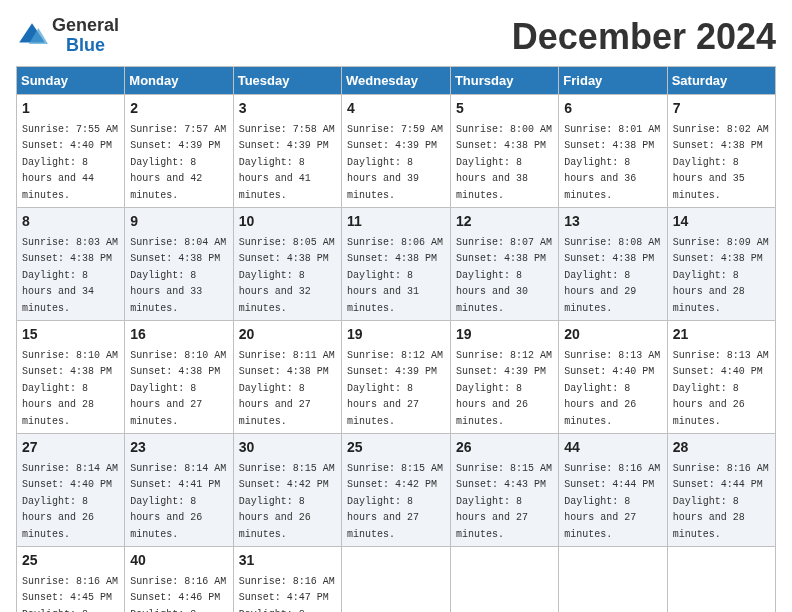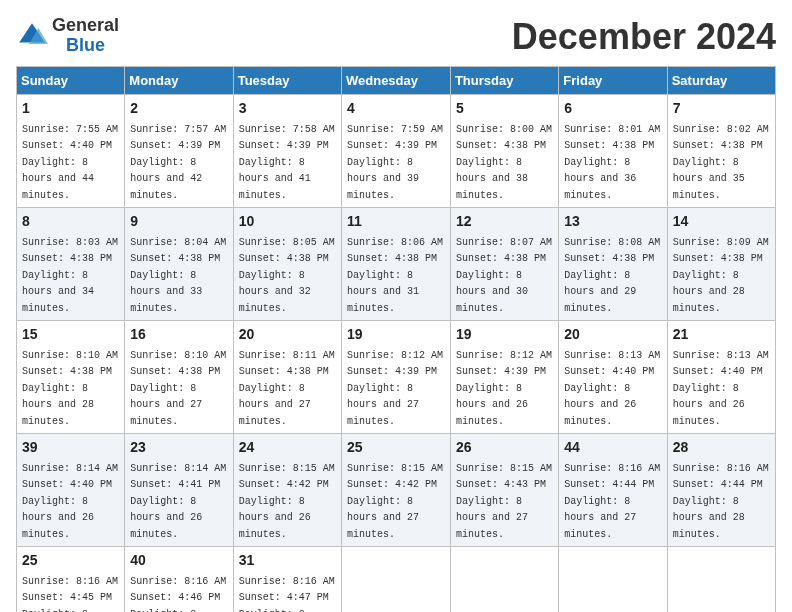--- a/index.html
+++ b/index.html
@@ -216,29 +216,29 @@
         <span class="day-num">20</span>
         <span class="day-detail">Sunrise: 8:13 AM<br>Sunset: 4:40 PM<br>Daylight: 8 hours and 26 minutes.</span>
       </td>
         <td>
         <span class="day-num">21</span>
         <span class="day-detail">Sunrise: 8:13 AM<br>Sunset: 4:40 PM<br>Daylight: 8 hours and 26 minutes.</span>
       </td>
       </tr>
       <tr>
         <td>
-        <span class="day-num">39</span>
+        <span class="day-num">27</span>
         <span class="day-detail">Sunrise: 8:14 AM<br>Sunset: 4:40 PM<br>Daylight: 8 hours and 26 minutes.</span>
       </td>
         <td>
         <span class="day-num">23</span>
         <span class="day-detail">Sunrise: 8:14 AM<br>Sunset: 4:41 PM<br>Daylight: 8 hours and 26 minutes.</span>
       </td>
         <td>
-        <span class="day-num">24</span>
+        <span class="day-num">30</span>
         <span class="day-detail">Sunrise: 8:15 AM<br>Sunset: 4:42 PM<br>Daylight: 8 hours and 26 minutes.</span>
       </td>
         <td>
         <span class="day-num">25</span>
         <span class="day-detail">Sunrise: 8:15 AM<br>Sunset: 4:42 PM<br>Daylight: 8 hours and 27 minutes.</span>
       </td>
         <td>
         <span class="day-num">26</span>
         <span class="day-detail">Sunrise: 8:15 AM<br>Sunset: 4:43 PM<br>Daylight: 8 hours and 27 minutes.</span>
       </td>

